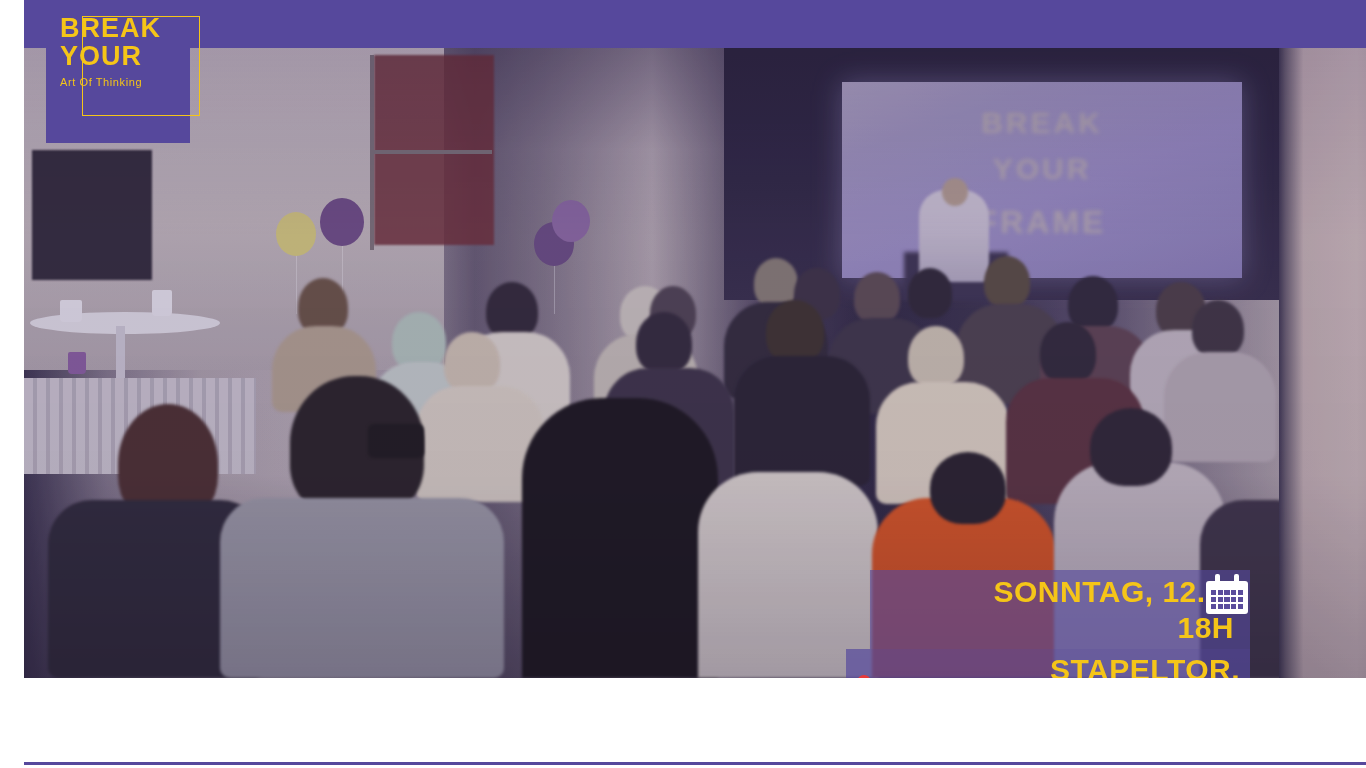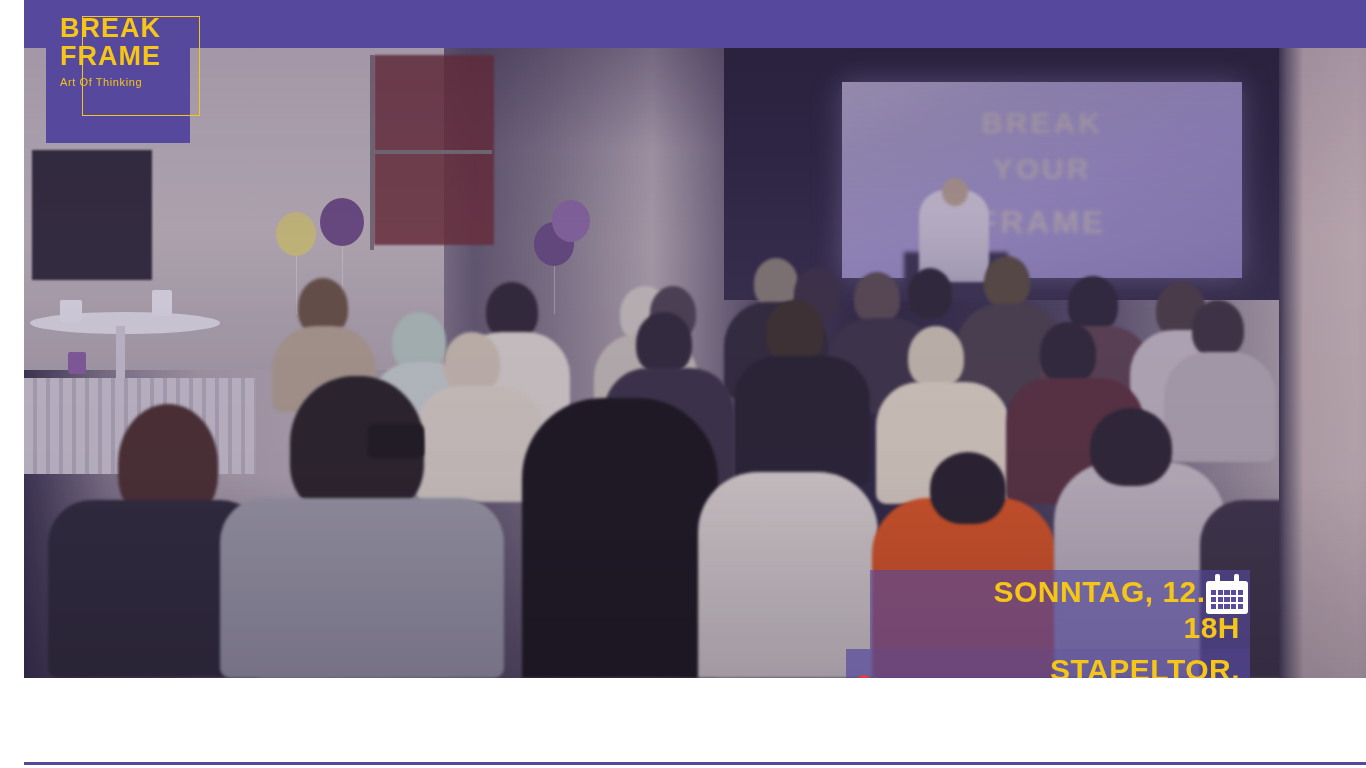--- a/index.html
+++ b/index.html
@@ -100,21 +100,21 @@
   
   .headline { position:absolute; right:22px; top:72px; width:760px; text-align:right;
     color:transparent; -webkit-text-stroke:1.7px #f5c518;
     font-size:46px; line-height:50px; font-weight:700; letter-spacing:6px; }
 
   
   .event-info { position:absolute; left:846px; top:570px; width:380px; }
   .ev-line { position:relative; color:#f5c518; font-weight:700; font-size:30px;
     line-height:34px; letter-spacing:.5px; text-align:right; }
   .ev-row1 { background:rgba(86,72,156,0.62); padding:5px 10px 2px 10px; }
-  .ev-row2 { background:rgba(86,72,156,0.62); padding:0 10px 4px 10px; }
+  .ev-row2 { background:rgba(86,72,156,0.62); padding:0 16px 4px 10px; }
   .ev-row3 { background:rgba(86,72,156,0.70); padding:4px 10px 6px 10px;
     display:flex; align-items:center; justify-content:flex-end; gap:10px;
     margin-left:-24px; }
   .pin { position:relative; width:16px; height:24px; flex:0 0 16px; }
   .pin-head { position:absolute; left:1px; top:0; width:14px; height:14px;
     background:#e83b3b; border-radius:50%; }
   .pin-stem { position:absolute; left:6px; top:11px; width:3px; height:13px; background:#9a9aa6; }
   .cal-icon { position:absolute; left:1182px; top:574px; width:42px; height:40px; }
   .cal-body { position:absolute; left:0; top:7px; width:42px; height:33px;
     background:#fff; border-radius:3px; }
@@ -219,21 +219,21 @@
 
     <div class="photo-tint"></div>
     <div class="photo-tint2"></div>
   </div>
 
   <div class="top-band"></div>
 
   <div class="logo-box">
     <div class="logo-frame"></div>
     <div class="logo-line">BREAK</div>
-    <div class="logo-line l2">FRAME</div>
+    <div class="logo-line l2">YOUR</div>
     <div class="logo-tag">Art Of Thinking</div>
   </div>
 
   <div class="headline">
   </div>
 
   <div class="event-info">
     <div class="ev-line ev-row1">SONNTAG, 12.10</div>
     <div class="ev-line ev-row2">18H</div>
     <div class="ev-line ev-row3">

